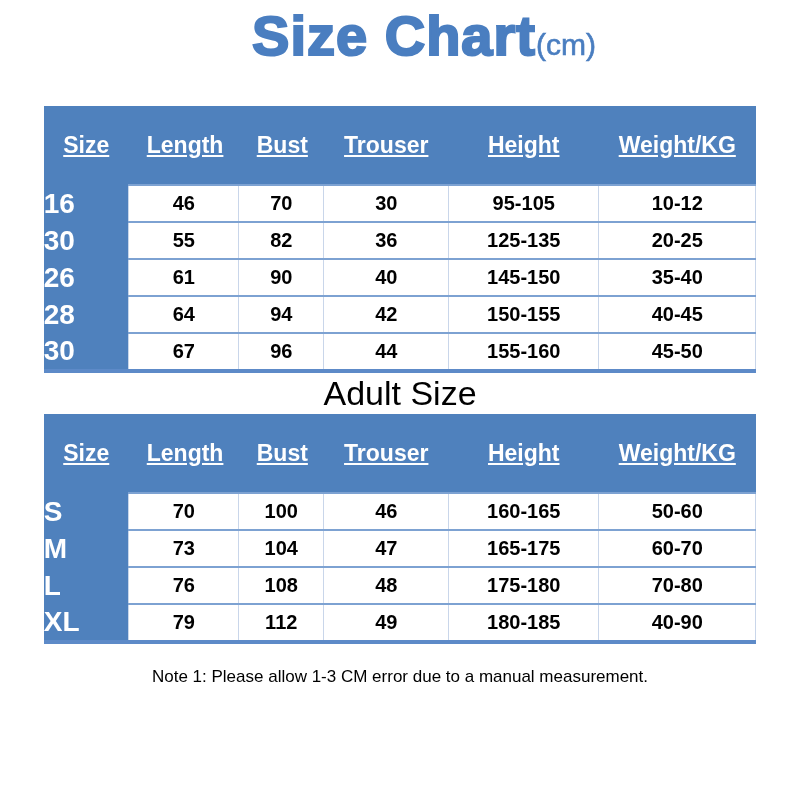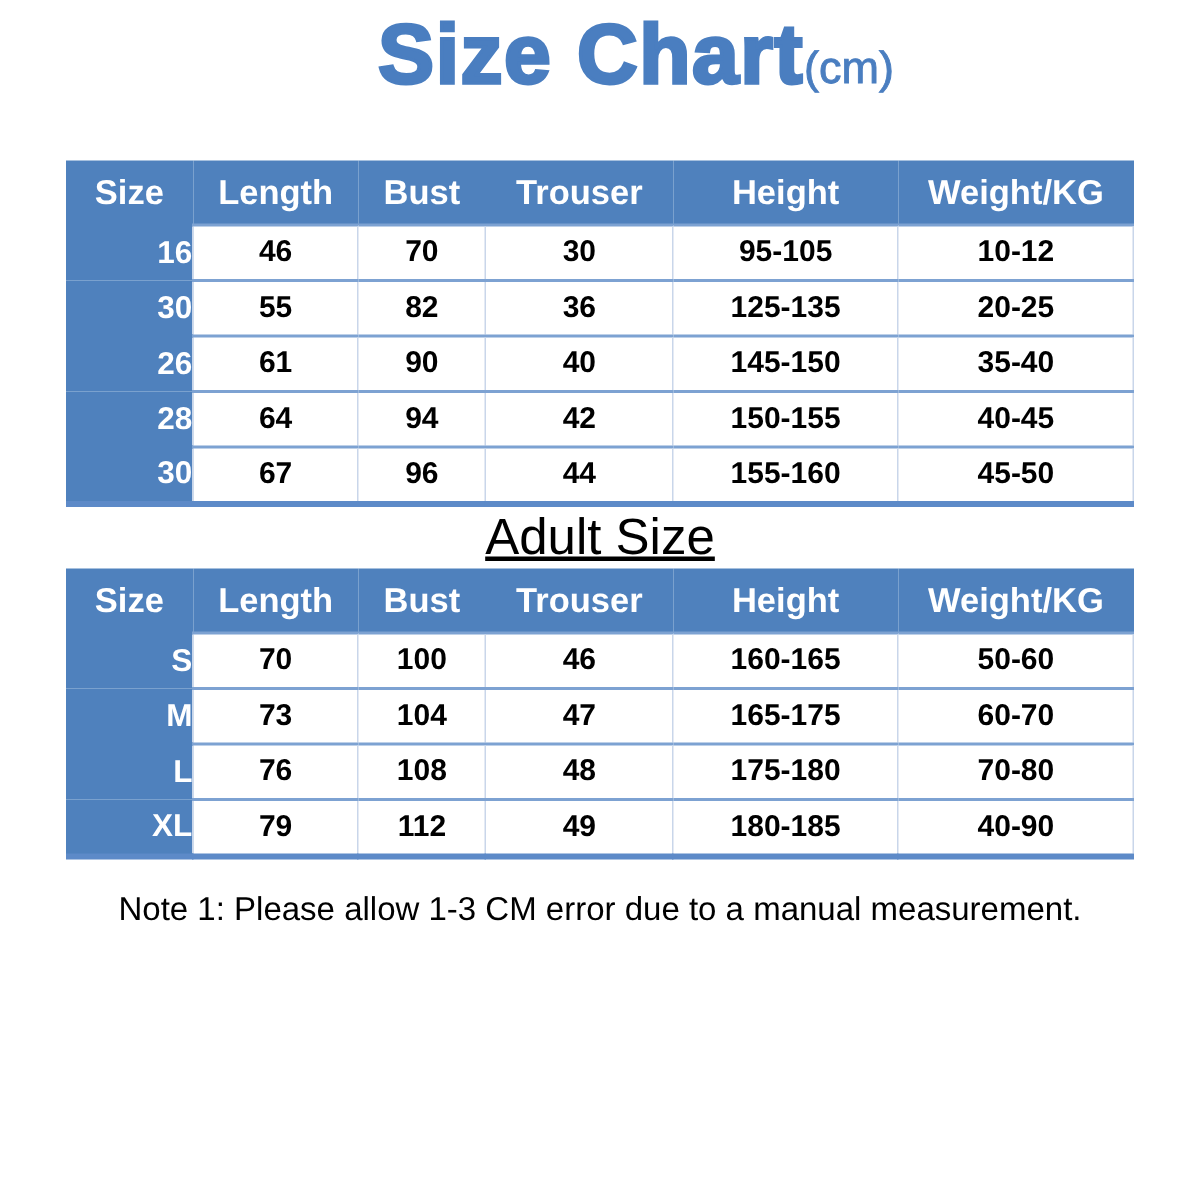--- a/index.html
+++ b/index.html
@@ -35,30 +35,31 @@
     margin: 0 auto;
     border-bottom: 4px solid var(--bottom-blue, #5d8ac8);
   }
   table.size-table.first { margin-top: 24px; }
   th {
     background: var(--accent, #4f81bd);
     color: var(--header-text, #ffffff);
     font-size: 23px;
     font-weight: bold;
     height: 42px;
-    padding: 0;
-    text-align: center;
+    padding: 18px;
+    text-align: center;
+    text-decoration: underline;
   }
   th.col-head { border-bottom: 2px solid var(--row-line, #7da2d2); }
   td.size-cell {
     background: var(--accent, #4f81bd);
     color: var(--header-text, #ffffff);
-    font-size: 21px;
-    font-weight: bold;
-    text-align: right;
+    font-size: 28px;
+    font-weight: bold;
+    text-align: left;
     padding: 0;
     border: none;
   }
   td.data-cell {
     background: #ffffff;
     color: var(--value-text, #000000);
     font-size: 20px;
     font-weight: bold;
     text-align: center;
     height: 35px;
@@ -67,26 +68,25 @@
     border-left: 1.5px solid var(--cell-line, #c9d6ea);
     border-right: 1.5px solid var(--cell-line, #c9d6ea);
   }
   .adult-heading {
     text-align: center;
     font-size: 34px;
     font-weight: normal;
     color: #000000;
     line-height: 41px;
     margin: 0;
-    text-decoration: underline;
   }
   .notes {
     margin-top: 17px;
     text-align: center;
-    font-size: 22px;
+    font-size: 17px;
     line-height: 32px;
     color: #000000;
   }
 </style>
 </head>
 <body>
 
 <div class="title-block">
   <span class="title-main">Size Chart</span><span class="title-unit">(cm)</span>
 </div>

